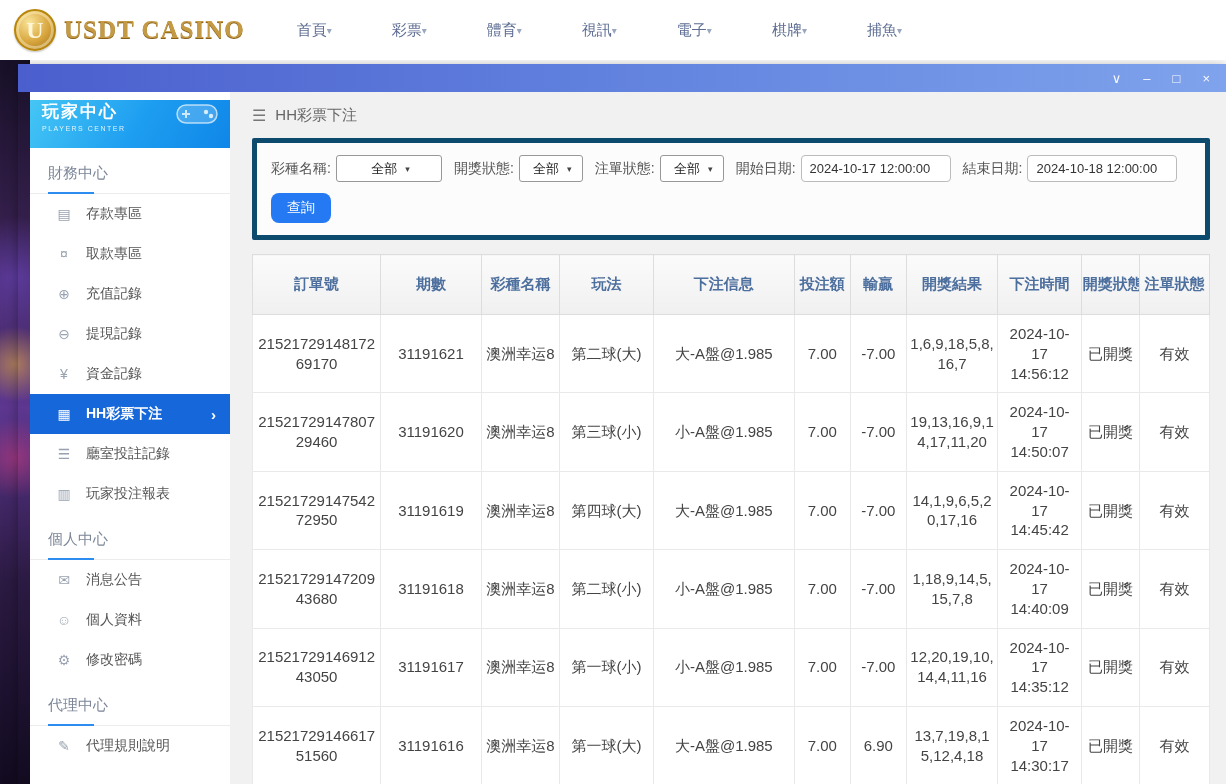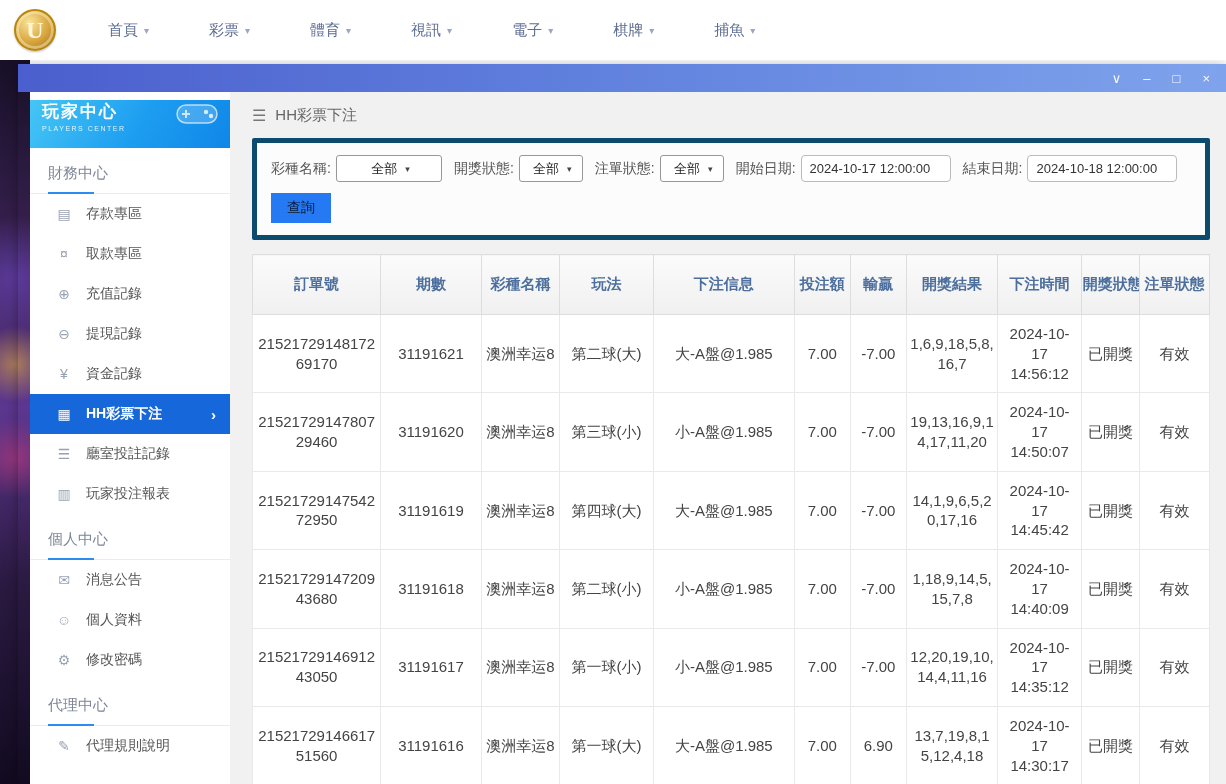--- a/index.html
+++ b/index.html
@@ -13,21 +13,21 @@
   .topnav { height:60px; display:flex; align-items:center; padding-left:14px; background:#fff; position:relative; z-index:3; }
   .logo { display:flex; align-items:center; gap:8px; cursor:pointer; }
   .coin { width:42px; height:42px; border-radius:50%;
     background: radial-gradient(circle at 35% 30%, #f9e49a, #d7a43c 55%, #96691c);
     border:2px solid #b8860b; display:flex; align-items:center; justify-content:center;
     color:#fff6d8; font:bold 24px "Liberation Serif", serif;
     box-shadow: inset 0 0 0 3px rgba(255,245,200,.45), 0 1px 2px rgba(0,0,0,.25); }
   .logo-text { font-family:"Liberation Serif", serif; font-weight:bold; font-size:25px; letter-spacing:1px;
     color:#c49a44; text-shadow:0 1px 0 #8a5f17; }
   .nav-items { margin-left:52px; display:flex; gap:60px; }
-  .nav-item { display:flex; align-items:center; gap:6px; color:#5d6d92; font-size:15px; text-decoration:none; cursor:pointer; }
+  .nav-item { display:flex; align-items:center; color:#5d6d92; font-size:15px; text-decoration:none; cursor:pointer; }
   .nav-chev { color:#9aa7c0; font-size:10px; }
 
   
   .bg-strip { position:absolute; left:0; top:60px; width:30px; height:724px; z-index:1;
     background:
       radial-gradient(circle at 50% 42%, rgba(244,186,66,.55), transparent 9%),
       radial-gradient(circle at 50% 55%, rgba(235,64,129,.45), transparent 10%),
       radial-gradient(circle at 50% 30%, rgba(120,80,220,.5), transparent 12%),
       linear-gradient(180deg, #171027 0%, #3c2355 28%, #5d3790 48%, #2b1a42 72%, #120b20 100%); }
 
@@ -65,41 +65,42 @@
   .filter-card { background:#fcfcfc; border:5px solid #0c4a6e; border-radius:2px; padding:12px 14px; }
   .filter-row { display:flex; align-items:center; gap:12px; font-size:14px; color:#555; white-space:nowrap; }
   .fgroup { display:flex; align-items:center; gap:5px; }
   .fselect { display:inline-flex; align-items:center; justify-content:center; gap:8px;
     border:1px solid #989898; border-radius:3px; background:#fff; height:27px; padding:0 5px 0 8px;
     min-width:64px; font-size:13px; color:#222; cursor:pointer; }
   .fselect.wide { min-width:106px; }
   .schev { font-size:9px; color:#444; }
   .finput { width:150px; height:27px; border:1px solid #bbb; border-radius:4px; padding:0 8px;
     font-size:13px; color:#333; background:#fff; font-family:inherit; }
-  .search-btn { margin-top:11px; background:#2579f2; color:#0f172a; border:none; border-radius:0;
+  .search-btn { margin-top:11px; background:#2579f2; color:#ffffff; border:none; border-radius:8px;
     height:30px; padding:0 16px; font-size:14px; cursor:pointer; }
 
   .data-table { width:100%; margin-top:14px; border-collapse:collapse; background:#fff;
     table-layout:fixed; font-size:15px; color:#444; border:1px solid #e2e2e2; }
   .data-table th { background:linear-gradient(#fbfbfb,#f0f0f0); color:#4d6f9e; font-weight:bold;
     height:40px; border:1px solid #ddd; padding:20px 1px; white-space:nowrap; overflow:hidden; }
   .data-table td { border:1px solid #e9e9e9; text-align:center; padding:9px 3px; line-height:1.32; }
   .data-row td:nth-child(1), .data-row td:nth-child(8) { word-break:break-all; }
   tr.summary td { padding:9px 3px; }
 
   .gamepad { opacity:.9; }
 </style>
 </head>
 <body>
 
 <div class="topnav">
   <div class="logo">
     <div class="coin">
       <span>U</span>
     </div>
+    <span class="logo-text">USDT CASINO</span>
   </div>
   <nav class="nav-items" id="navItems">
       <a class="nav-item">
         <span class="nav-label">首頁</span>
         <span class="nav-chev">▾</span>
       </a>
       <a class="nav-item">
         <span class="nav-label">彩票</span>
         <span class="nav-chev">▾</span>
       </a>

